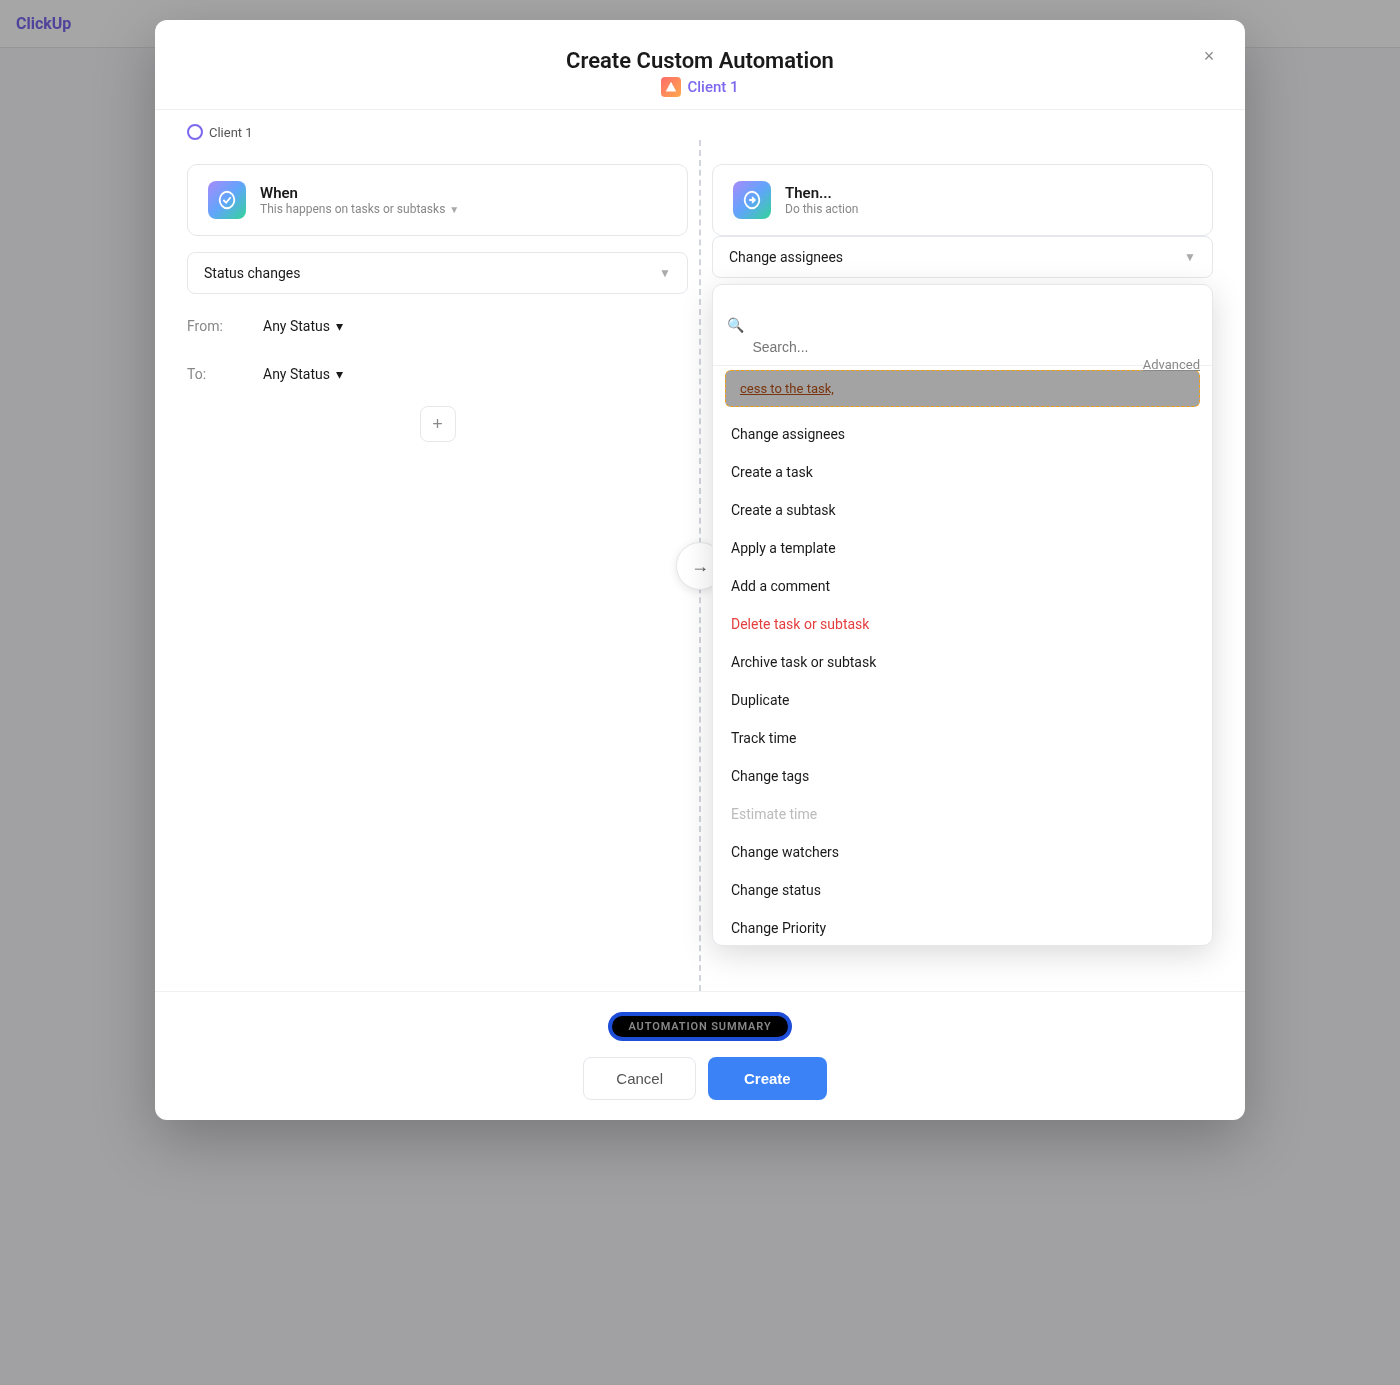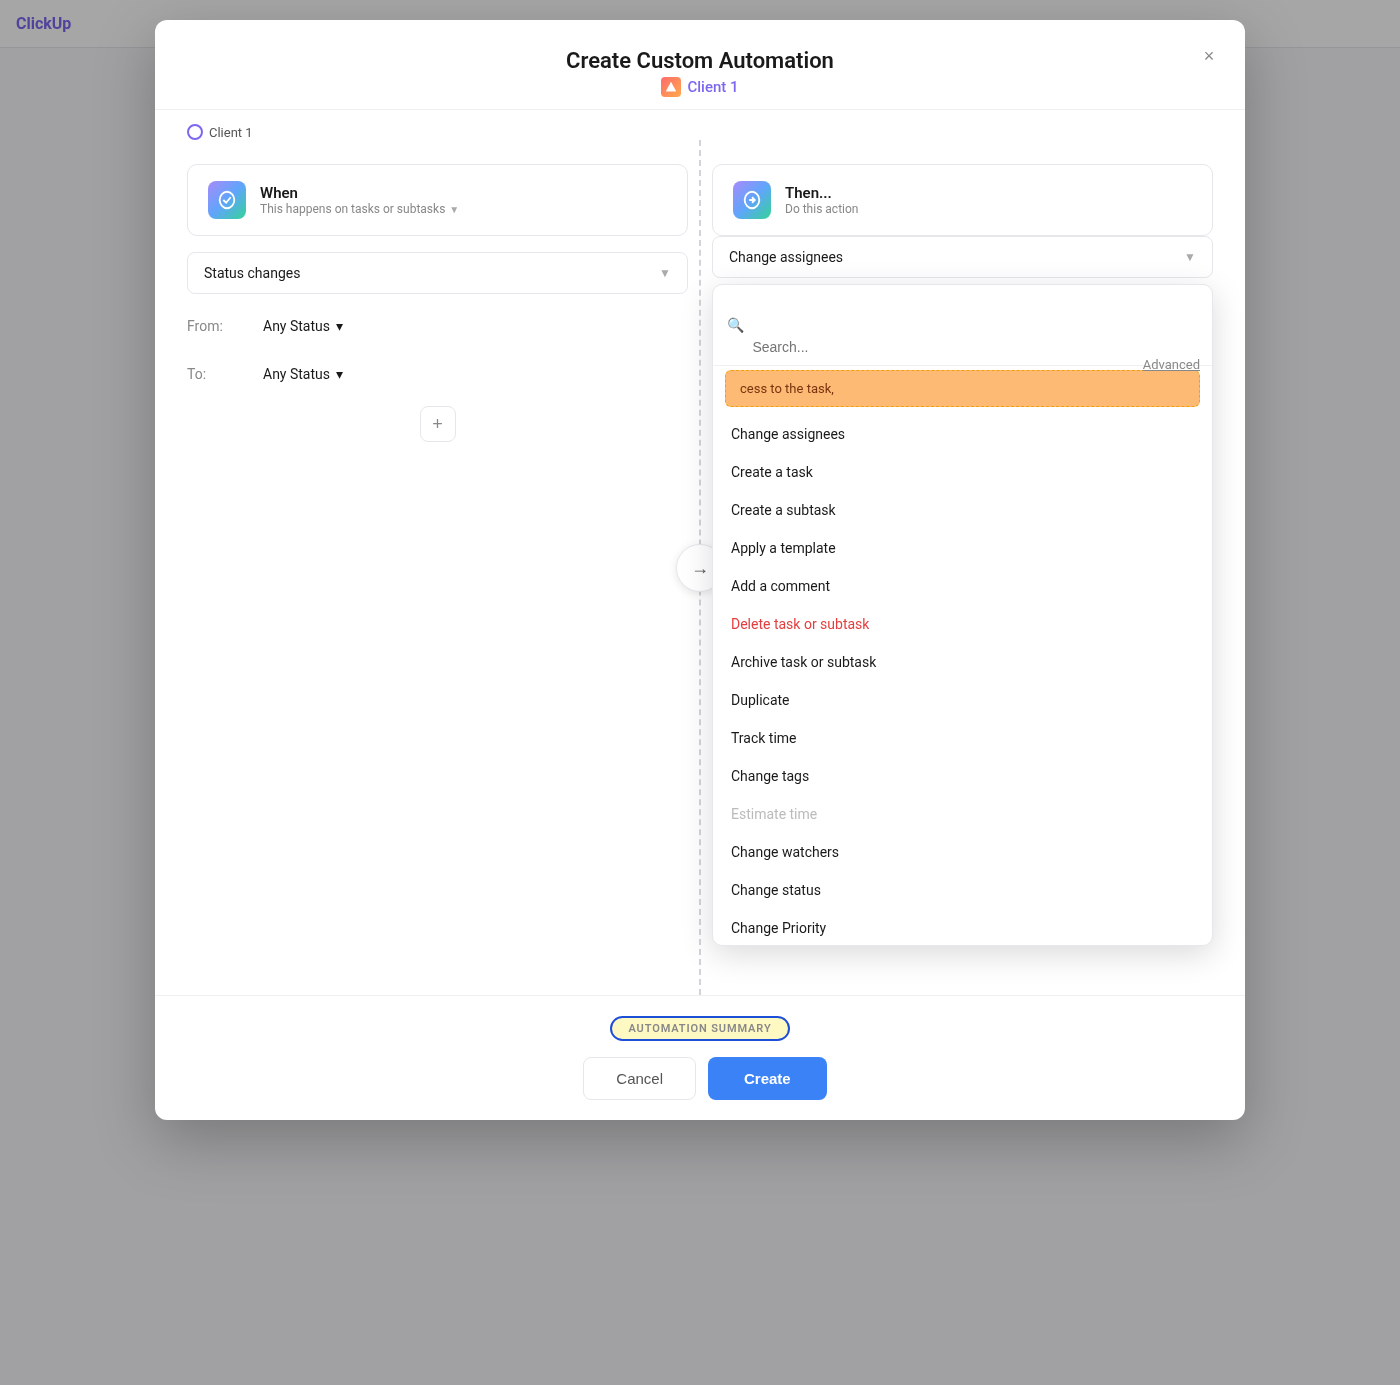--- a/index.html
+++ b/index.html
@@ -277,45 +277,46 @@
       font-size: 13px;
       color: #888;
       cursor: pointer;
       text-decoration: underline;
       z-index: 60;
     }
 
     
     .yellow-note {
       margin: 4px 12px 8px;
-      background: #fdba74;
+      background: #a3a3a3;
       border: 1px dashed #f59e0b;
       border-radius: 6px;
       padding: 10px 14px;
       font-size: 13px;
       color: #78350f;
+      text-decoration: underline;
     }
 
     
     .modal-footer {
       border-top: 1px solid #f0f0f0;
       padding: 20px 32px;
       display: flex;
       flex-direction: column;
       align-items: center;
       gap: 16px;
     }
     .automation-summary-label {
       font-size: 11px;
       font-weight: 600;
       letter-spacing: 0.08em;
       color: #888;
       text-transform: uppercase;
-      background: #fef9c3;
-      border: 2px solid #1d4ed8;
+      background: #000000;
+      border: 4px solid #1d4ed8;
       border-radius: 20px;
       padding: 4px 16px;
     }
     .automation-summary-text {
       font-size: 18px;
       color: #1a1a1a;
     }
     .automation-summary-text strong { font-weight: 700; }
     .summary-arrow { margin: 0 10px; color: #888; }
 

